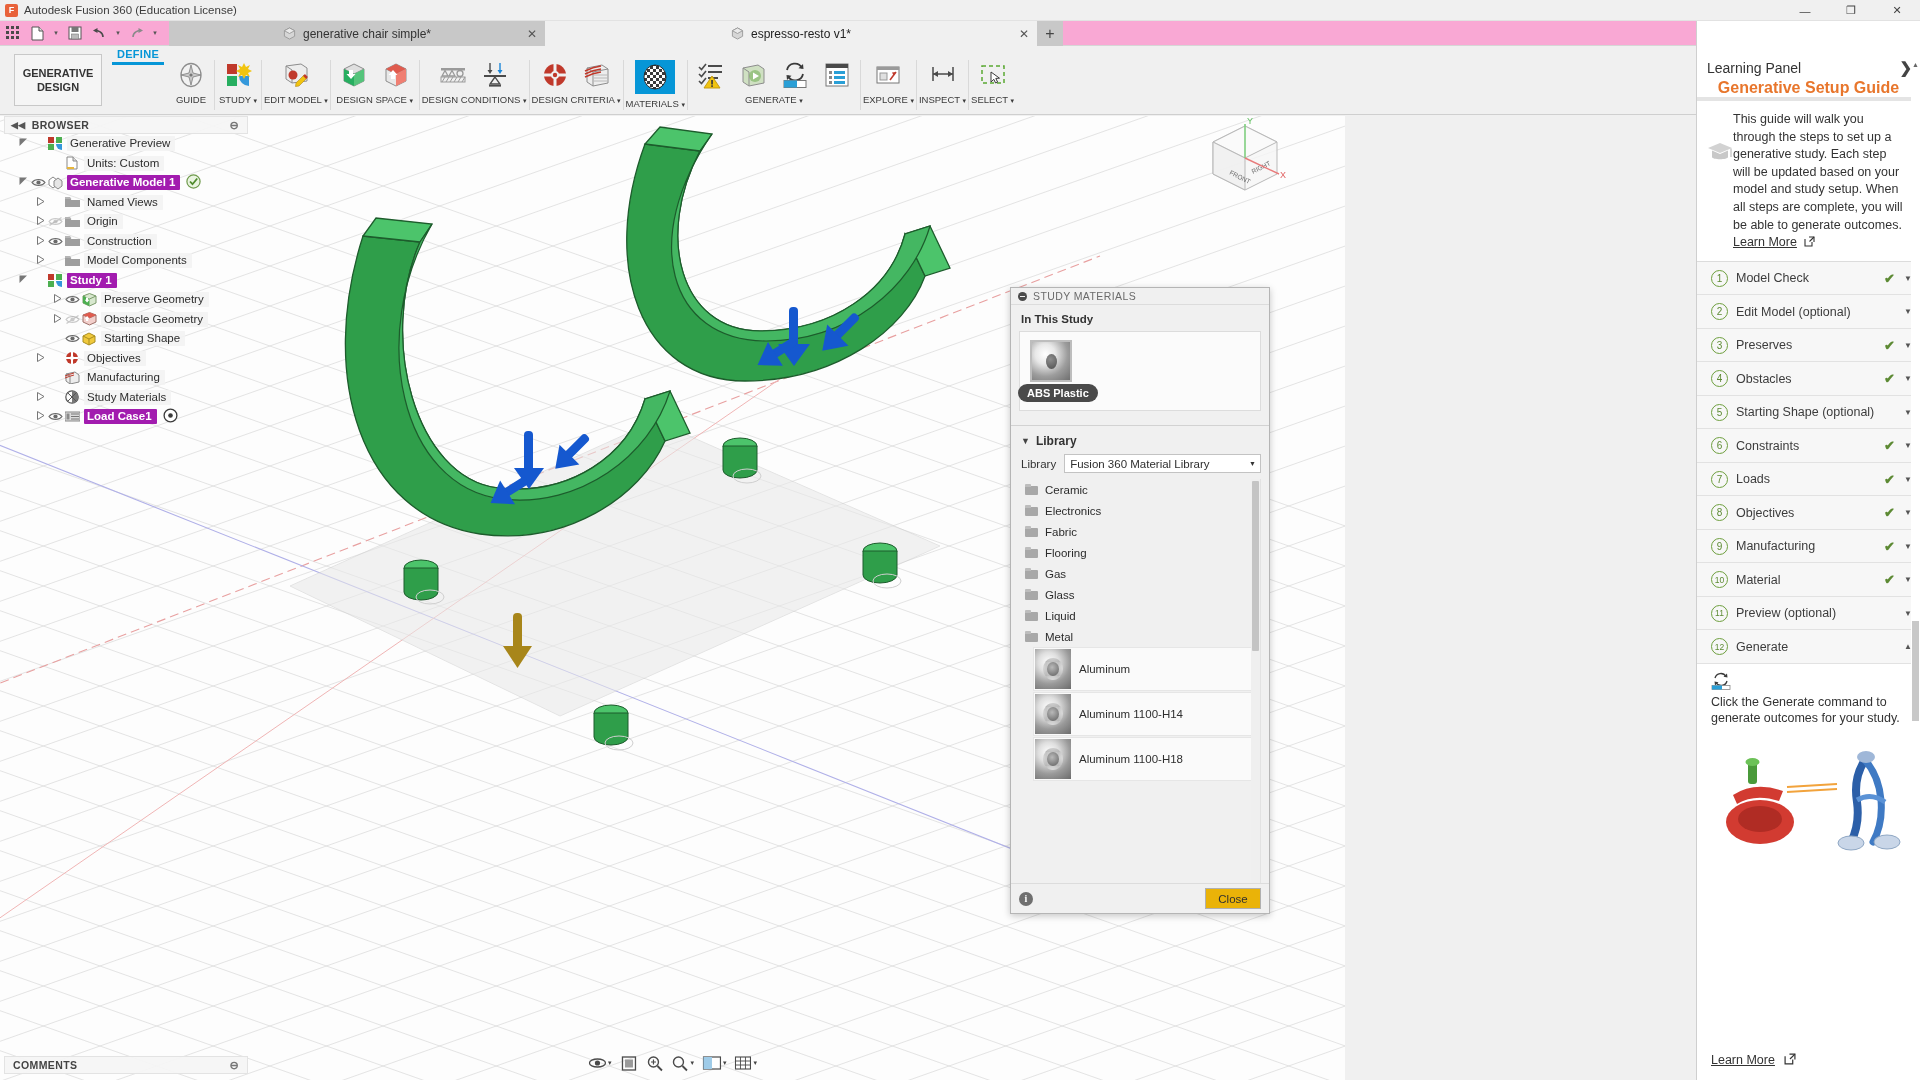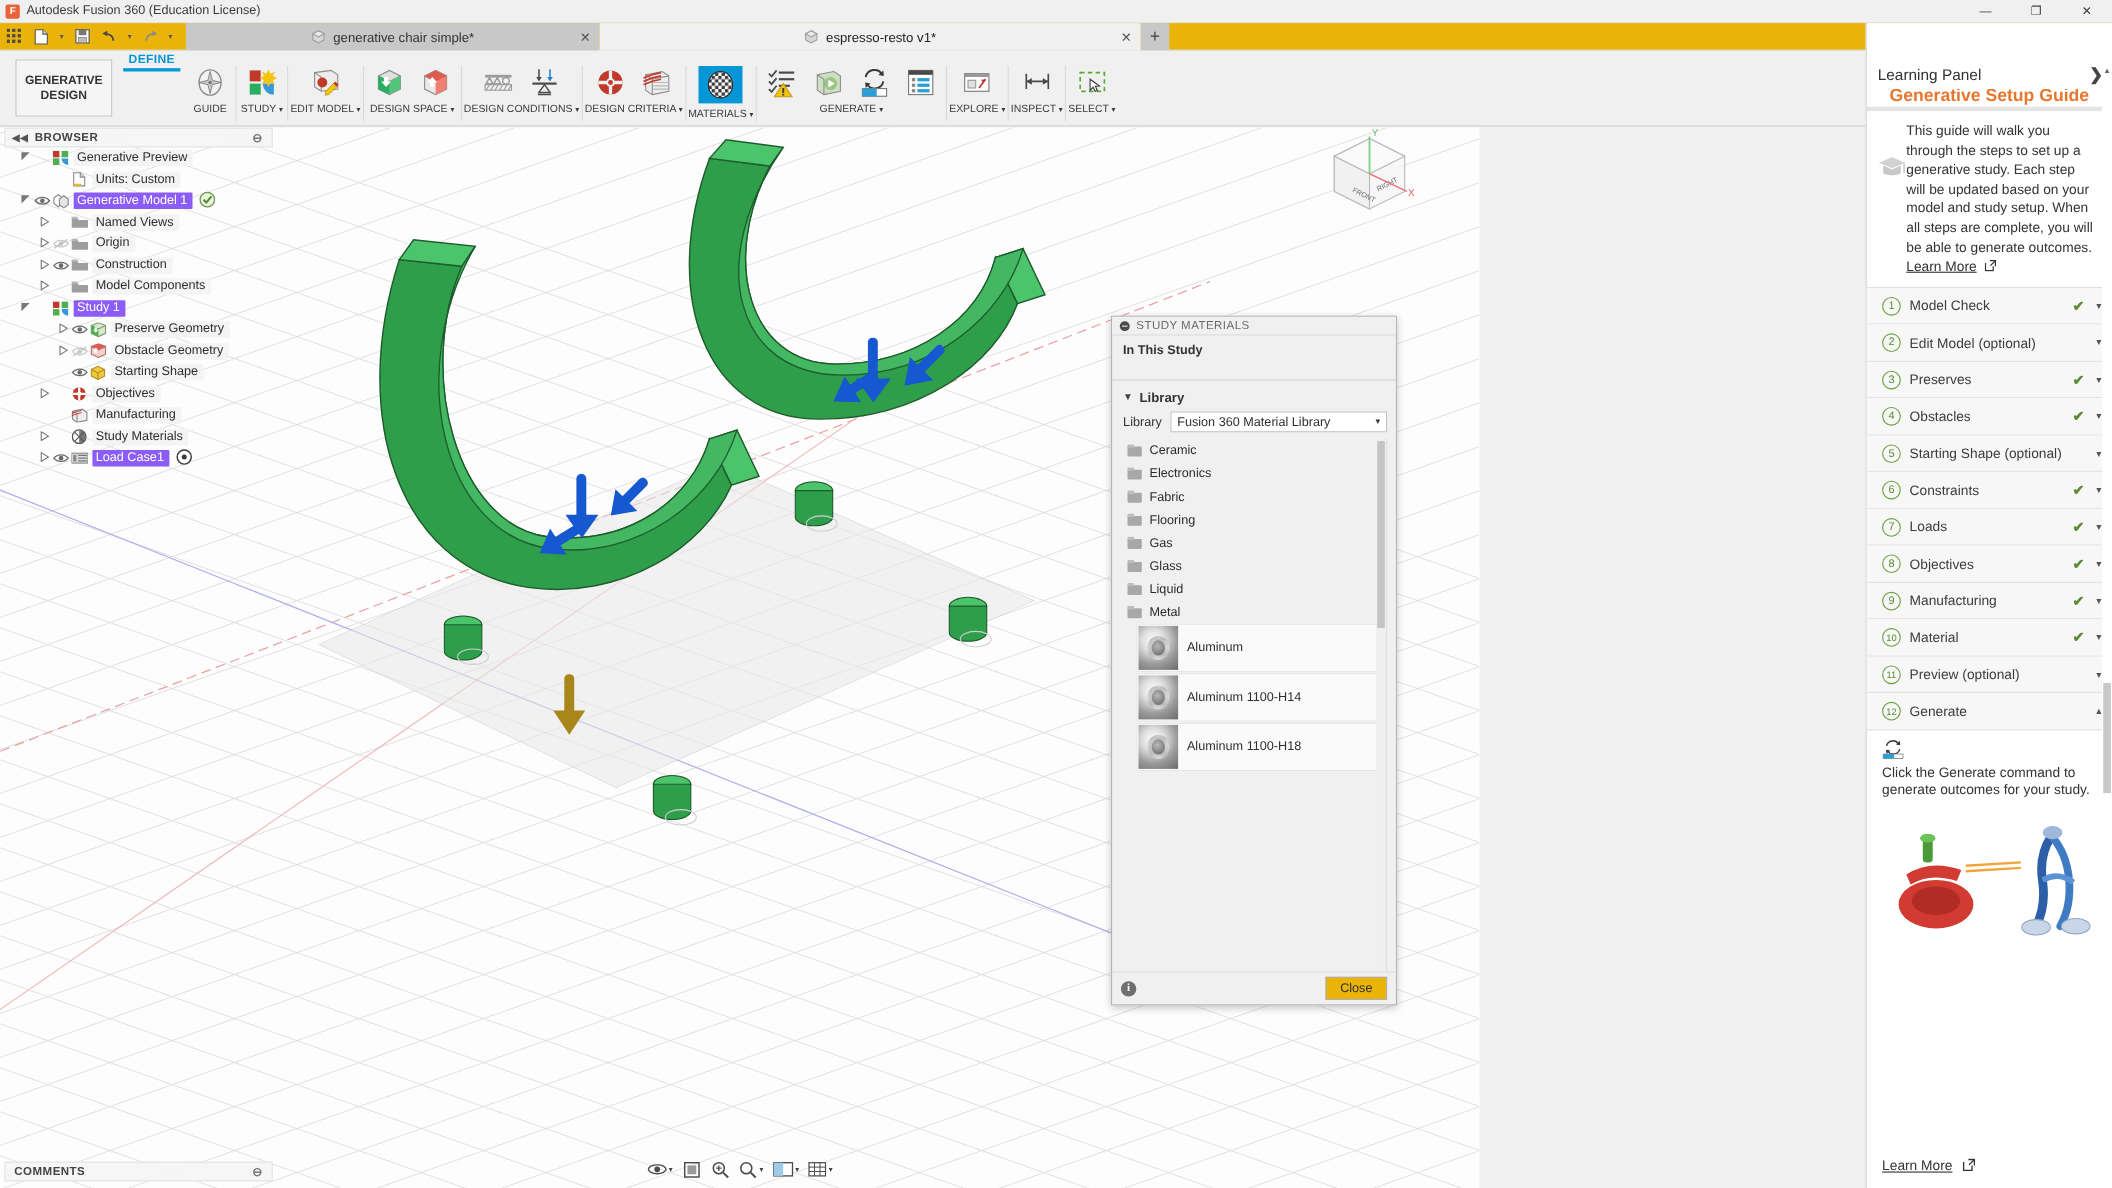--- a/index.html
+++ b/index.html
@@ -20,21 +20,21 @@
     width:13px;height:13px;margin-left:5px;margin-right:6px;
     background:#e8623a;border-radius:2px;color:#fff;font-size:9px;
     font-weight:bold;text-align:center;line-height:13px;
   }
   #app-title { font-size:11.5px; color:#3c3c3c; }
   .wincontrols { position:absolute; right:0; top:0; height:21px; display:flex; }
   .wincontrols div { width:46px;height:21px;display:flex;align-items:center;justify-content:center;
       font-size:11px;color:#444; }
   
   #qatrow {
-    height:25px; background:#eab308; display:flex; align-items:stretch; position:relative;
+    height:25px; background:#f9a8d4; display:flex; align-items:stretch; position:relative;
     border-bottom:1px solid #d6d6d6;
   }
   .qat-btn { width:25px;display:flex;align-items:center;justify-content:center;cursor:default; }
   .qat-caret{ width:12px;display:flex;align-items:center;justify-content:center;font-size:7px;color:#555;}
   #tabstrip { display:flex; align-items:flex-end; margin-left:8px; flex:1; height:25px;}
   .doc-tab {
     height:25px; display:flex; align-items:center; padding:0 12px; font-size:12px;
     position:relative; min-width:300px; justify-content:center;
   }
   .doc-tab.inactive { background:#c8c8c8; color:#333; }
@@ -77,21 +77,21 @@
   #browser-head {
     height:18px;background:rgba(245,245,245,.93);display:flex;align-items:center;
     font-size:10.5px;font-weight:bold;color:#444;letter-spacing:.4px;border:1px solid #e3e3e3;
   }
   #browser-head .arrows{padding:0 6px;font-size:9px;color:#555;cursor:pointer;}
   #browser-head .ttl{flex:1;}
   #browser-head .dot{ padding-right:8px;font-size:11px;color:#777;cursor:pointer;}
   .trow { height:19.5px; display:flex; align-items:center; font-size:11.5px; color:#2d2d2d;
     white-space:nowrap; }
   .trow .txtbg { background:rgba(243,243,243,.88); padding:1px 5px 2px 3px; border-radius:1px;}
-  .trow.sel .txtbg { background:#8b5cf6; color:#fff; font-weight:normal; }
+  .trow.sel .txtbg { background:#a21caf; color:#fff; font-weight:bold; }
   .tri { width:14px;text-align:center;font-size:8px;color:#555;cursor:pointer;flex:none; }
   .tri.open { color:#555; }
   .eye { width:17px;height:14px;display:flex;align-items:center;justify-content:center;flex:none;cursor:pointer;}
   .ticon { width:16px;height:14px;margin-right:4px;flex:none;display:flex;align-items:center;justify-content:center;}
   .indent { flex:none; }
   
   #comments {
     position:absolute; left:4px; bottom:6px; width:244px; height:18px;
     background:rgba(245,245,245,.93); border:1px solid #e3e3e3;
     display:flex;align-items:center;font-size:10.5px;font-weight:bold;color:#444;letter-spacing:.4px;
@@ -1124,20 +1124,26 @@
       <span class="navcaret">▾</span>
     </div>
   </div>
 
   <div id="smdialog">
     <div id="sm-title">
       <div class="mini"></div>
       <div class="t">STUDY MATERIALS</div>
     </div>
     <div class="sm-sec-label">In This Study</div>
+    <div id="inthisstudy">
+      <div class="swatch">
+          <div class="hole"></div>
+        </div>
+      <div class="mat-tip">ABS Plastic</div>
+    </div>
     <div class="sm-divider"></div>
 
     <div class="sm-lib-hdr">
       <span class="caret">▼</span>
       <span>Library</span>
     </div>
     <div class="sm-lib-row">
       <label>Library</label>
       <div class="sm-select">
         <span>Fusion 360 Material Library</span>

